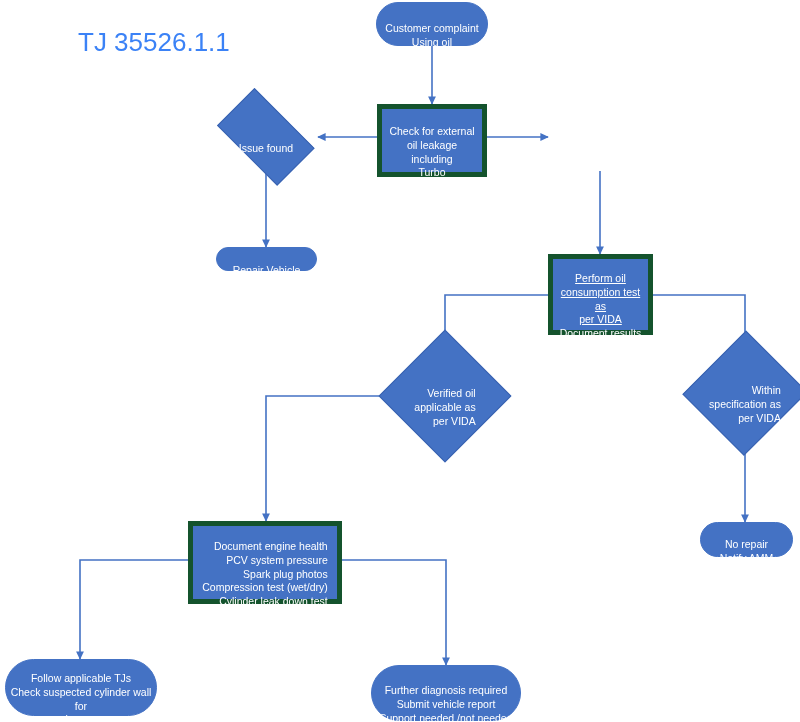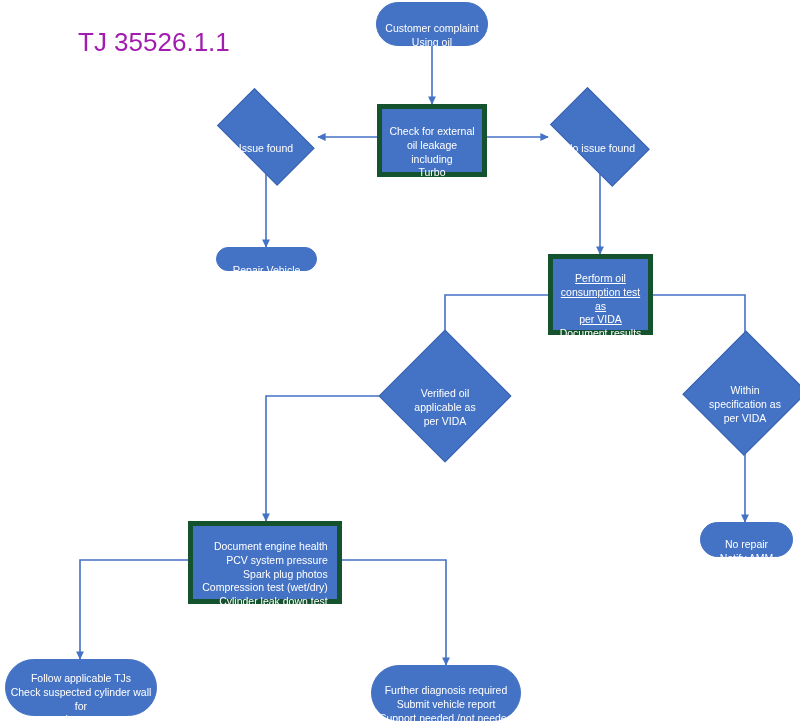--- a/index.html
+++ b/index.html
@@ -20,21 +20,21 @@
     left: 0;
     top: 0;
     width: 800px;
     height: 722px;
   }
   .diagram-title {
     position: absolute;
     left: 78px;
     top: 27px;
     font-size: 26px;
-    color: #a21caf;
+    color: #3b82f6;
     font-family: "Liberation Sans", sans-serif;
     white-space: nowrap;
   }
   .node {
     position: absolute;
     box-sizing: border-box;
     display: flex;
     align-items: center;
     justify-content: center;
     text-align: center;
@@ -55,20 +55,21 @@
     border: 1px solid #4472C4;
     border-radius: 999px;
   }
   .node.process {
     background: #4472C4;
     border: 5px solid #14532d;
   }
   .node.decision {
     background: transparent;
     border: none;
+    text-align: right;
   }
   .node.decision .diamond {
     position: absolute;
     left: 50%;
     top: 50%;
     width: 70.7106%;
     height: 70.7106%;
     transform: translate(-50%, -50%) rotate(45deg);
     background: #4472C4;
     border: 1px solid #3A63B0;
@@ -123,24 +124,20 @@
     <span class="label">Check for external
 oil leakage including
 Turbo</span>
   </div>
 
   <div class="node decision" style="left:207px; top:101px; width:118px; height:72px;">
     <span class="diamond"></span>
     <span class="label">Issue found</span>
   </div>
 
-  <div class="node decision" style="left:539px; top:101px; width:122px; height:72px;">
-    <span class="diamond"></span>
-    <span class="label">No issue found</span>
-  </div>
 
   <div class="node terminator" style="left:216px; top:247px; width:101px; height:24px;">
     <span class="label">Repair Vehicle</span>
   </div>
 
   <div class="node process" style="left:548px; top:254px; width:105px; height:81px;text-decoration:underline;">
     <span class="label">Perform oil
 consumption test as
 per VIDA
 Document results</span>

